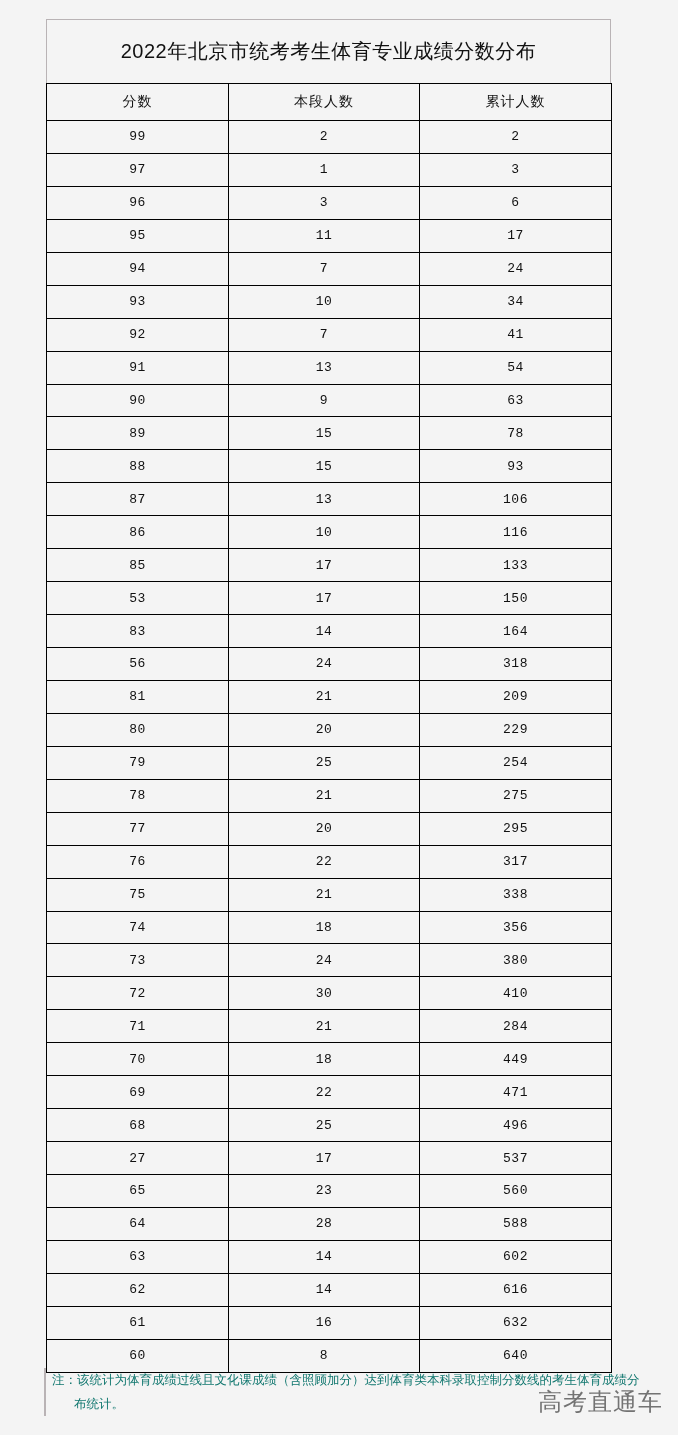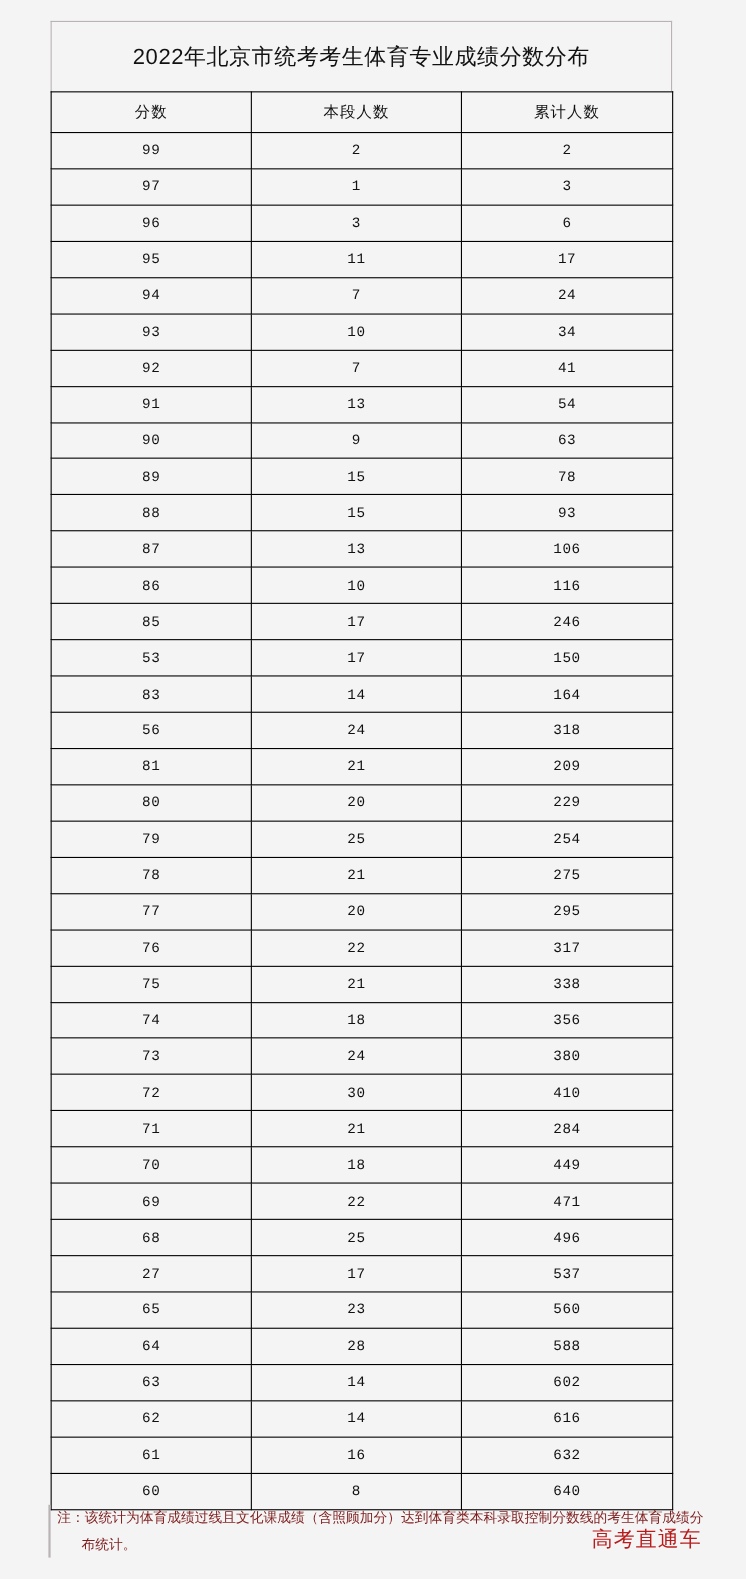--- a/index.html
+++ b/index.html
@@ -95,34 +95,34 @@
     top: 1368px;
     width: 600px;
     border-left: 2px solid #b9b3b5;
     padding-left: 6px;
     box-sizing: border-box;
   }
   .note-line {
     font-family: "Liberation Sans", "DejaVu Sans", sans-serif;
     font-size: 12.5px;
     line-height: 24px;
-    color: #7f1d1d;
+    color: #0f766e;
     white-space: nowrap;
   }
   .note-line.indent { padding-left: 22px; }
 
   
   .watermark {
     position: absolute;
     left: 538px;
     top: 1386px;
     font-family: Liberation Serif, serif;
-    font-size: 19px;
+    font-size: 24px;
     letter-spacing: 1px;
-    color: #b91c1c;
+    color: #737373;
     white-space: nowrap;
     pointer-events: none;
   }
 </style>
 </head>
 <body>
 
 <div class="sheet">
 
   <div class="title-box">
@@ -204,21 +204,21 @@
           <td>106</td>
         </tr>
         <tr>
           <td>86</td>
           <td>10</td>
           <td>116</td>
         </tr>
         <tr>
           <td>85</td>
           <td>17</td>
-          <td>246</td>
+          <td>133</td>
         </tr>
         <tr>
           <td>53</td>
           <td>17</td>
           <td>150</td>
         </tr>
         <tr>
           <td>83</td>
           <td>14</td>
           <td>164</td>

